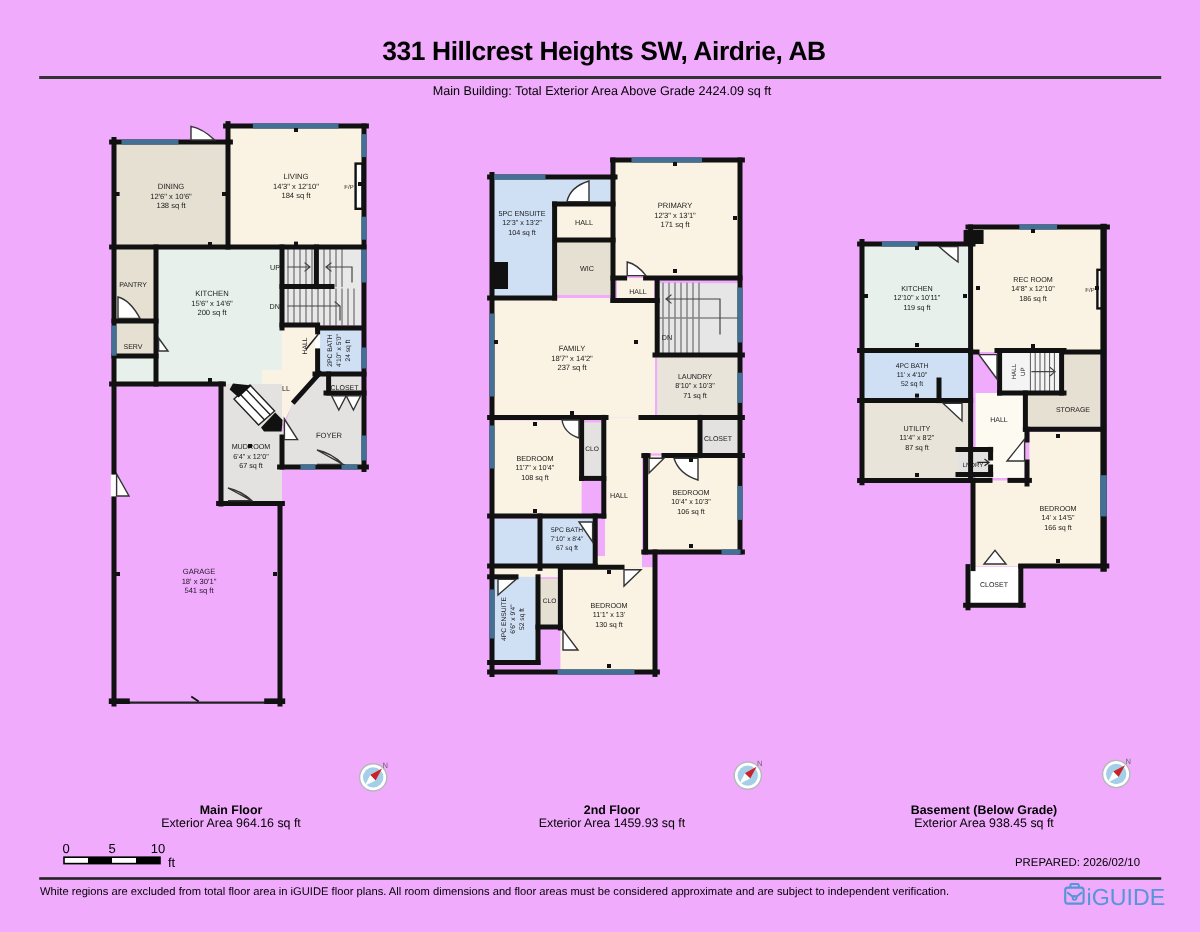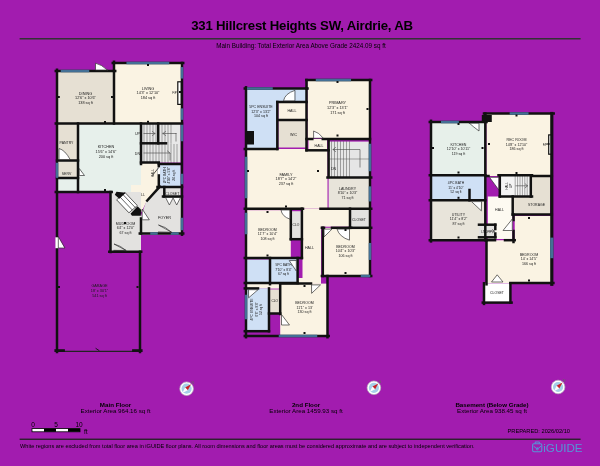--- a/index.html
+++ b/index.html
@@ -1,16 +1,16 @@
 <!DOCTYPE html>
 <html><head>
 <meta charset="utf-8">
 <style>
   html,body{margin:0;padding:0;background:#ffffff;}
-  #page{position:relative;width:600px;height:466px;background:#a21caf;overflow:hidden;
+  #page{position:relative;width:600px;height:466px;background:#f0abfc;overflow:hidden;
         font-family:"Liberation Sans", sans-serif;}
   svg text{font-family:"Liberation Sans", sans-serif;-webkit-font-smoothing:antialiased;}
   #page{-webkit-font-smoothing:antialiased;}
 </style>
 </head>
 <body>
 <div id="page">
 <svg width="600" height="466" viewBox="0 0 600 466">
 
 <text x="302" y="29.9" font-size="13.2" letter-spacing="-0.2" font-weight="bold" fill="#000" text-anchor="middle">331 Hillcrest Heights SW, Airdrie, AB</text>

